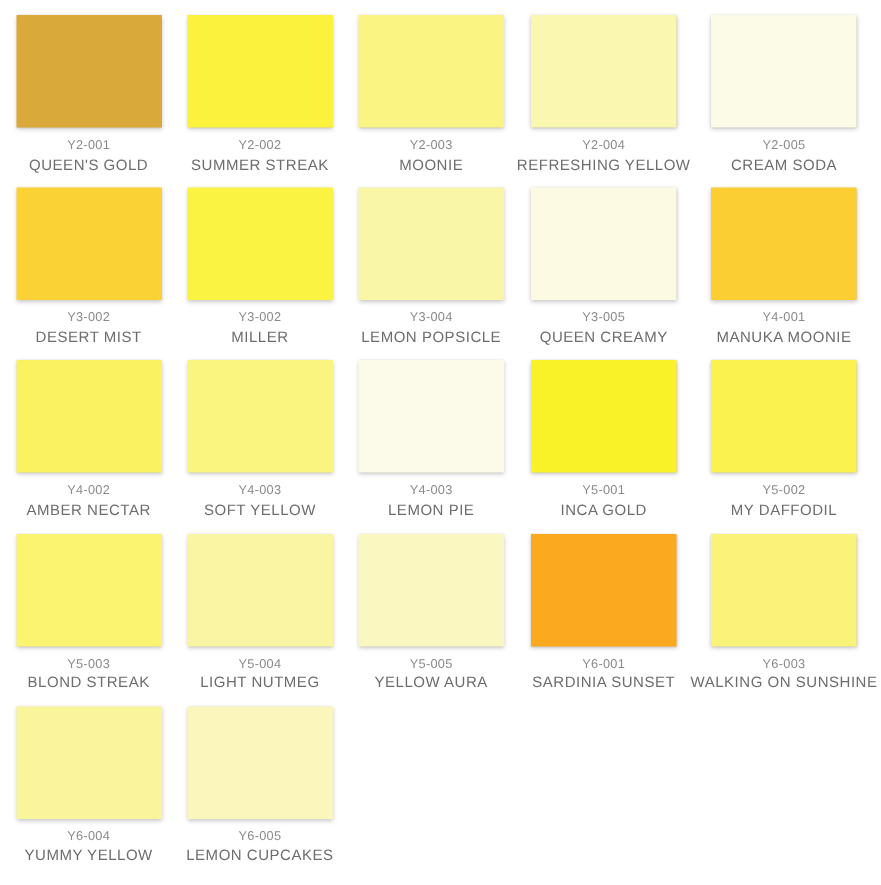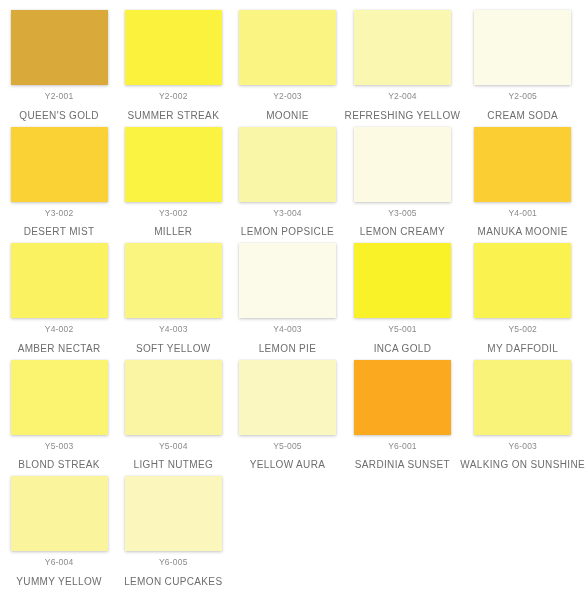--- a/index.html
+++ b/index.html
@@ -35,21 +35,21 @@
     color: #8a8a8a;
     letter-spacing: 0.2px;
     margin-top: 7px;
     line-height: 1;
     white-space: nowrap;
   }
   .swatch-name {
     font-size: 10px;
     color: #6d6d6d;
     letter-spacing: 0.35px;
-    margin-top: 10px;
+    margin-top: 5px;
     line-height: 1;
     white-space: nowrap;
   }
 </style>
 </head>
 <body>
 
 <main id="palette-grid">
     <div class="swatch-cell">
       <div class="swatch-chip" style="background-color: rgb(217, 170, 58);"></div>
@@ -87,21 +87,21 @@
       <div class="swatch-name">MILLER</div>
     </div>
     <div class="swatch-cell">
       <div class="swatch-chip" style="background-color: rgb(250, 246, 168);"></div>
       <div class="swatch-code">Y3-004</div>
       <div class="swatch-name">LEMON POPSICLE</div>
     </div>
     <div class="swatch-cell">
       <div class="swatch-chip" style="background-color: rgb(252, 250, 226);"></div>
       <div class="swatch-code">Y3-005</div>
-      <div class="swatch-name">LEMON CREAMY</div>
+      <div class="swatch-name">QUEEN CREAMY</div>
     </div>
     <div class="swatch-cell">
       <div class="swatch-chip" style="background-color: rgb(251, 206, 51);"></div>
       <div class="swatch-code">Y4-001</div>
       <div class="swatch-name">MANUKA MOONIE</div>
     </div>
     <div class="swatch-cell">
       <div class="swatch-chip" style="background-color: rgb(250, 242, 96);"></div>
       <div class="swatch-code">Y4-002</div>
       <div class="swatch-name">AMBER NECTAR</div>

